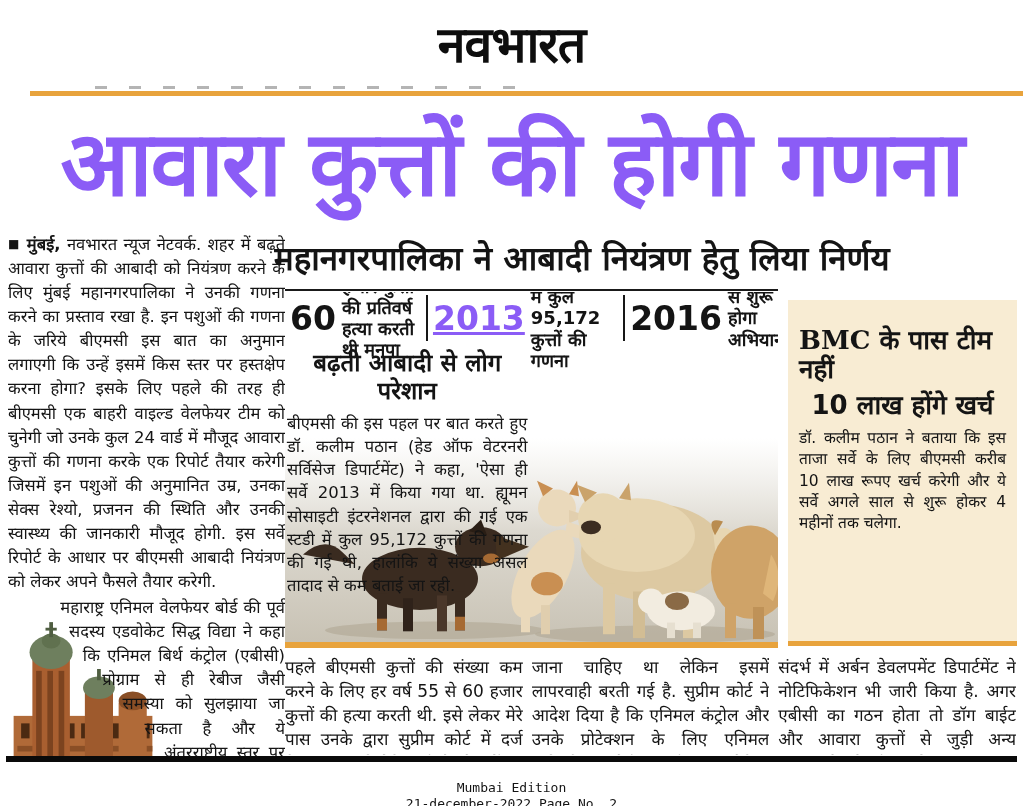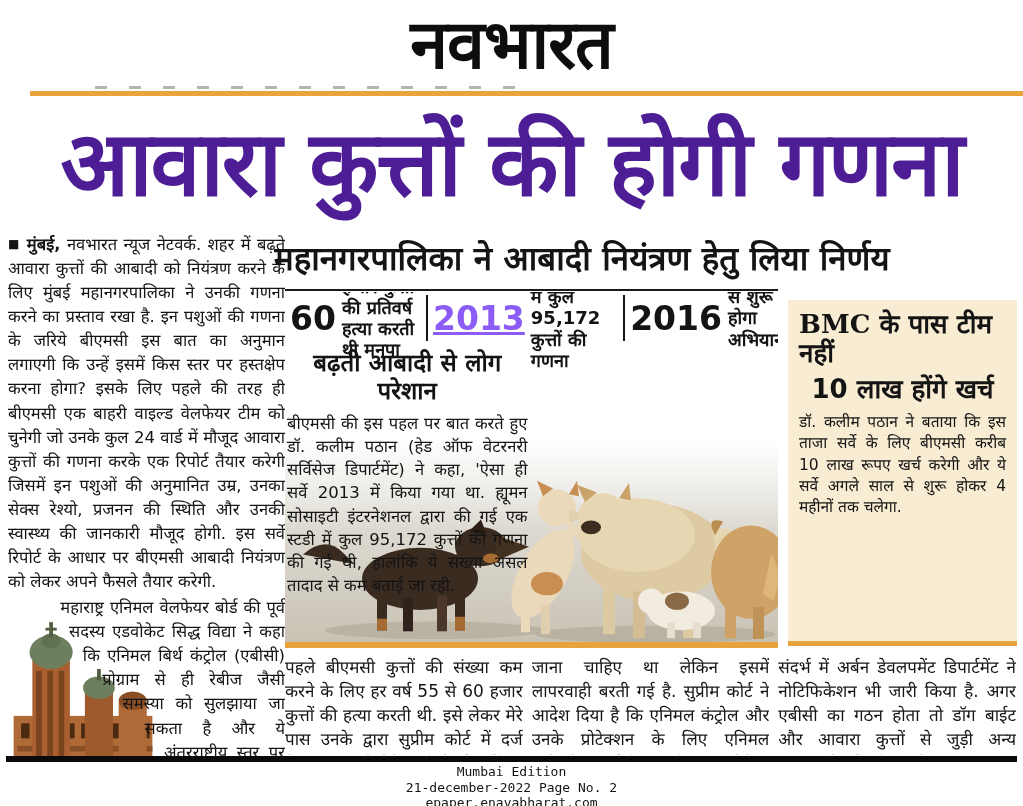--- a/index.html
+++ b/index.html
@@ -4,33 +4,33 @@
 <style>
   html,body { margin:0; padding:0; }
   body {
     width:1023px; height:806px; position:relative; overflow:hidden;
     background:#ffffff; color:#141414;
     font-family:"DejaVu Sans","Liberation Sans",sans-serif;
   }
   
   .masthead {
     position:absolute; top:0; left:0; width:100%; height:90px;
-    text-align:center; font-size:68px; font-weight:800; letter-spacing:-1px;
+    text-align:center; font-size:50px; font-weight:800; letter-spacing:-1px;
     line-height:90px; color:#0d0d0d; white-space:nowrap; overflow:hidden;
   }
   .micro-marks {
     position:absolute; top:86px; left:95px; width:440px; height:3px; opacity:.55;
     background:repeating-linear-gradient(90deg,#777 0 12px,transparent 12px 34px);
   }
   .gold-rule-top { position:absolute; top:91px; left:30px; right:0; height:5px; background:#E8A33C; }
   
   .headline {
     position:absolute; top:102px; left:4px; width:1015px; height:124px;
     font-size:90px; font-weight:800; letter-spacing:-2px; line-height:124px;
-    text-align:center; white-space:nowrap; overflow:hidden; color:#4c1d95;
+    text-align:center; white-space:nowrap; overflow:hidden; color:#8b5cf6;
   }
   
   .left-col {
     position:absolute; top:233px; left:8px; width:277px; height:527px;
     font-size:16.5px; line-height:1.46; text-align:justify; overflow:hidden;
   }
   .left-col p { margin:0; }
   .left-col .p2 { margin-top:2px; }
   .lead-bullet { font-size:12px; vertical-align:2px; }
   .lead-dateline { font-weight:800; }
@@ -58,38 +58,38 @@
   .mid-cols { position:relative; z-index:2; display:flex; gap:8px; padding:4px 2px 0 2px; }
   .mid-col { flex:1; }
   .mid-col h3 { margin:2px 0 7px; font-size:24px; font-weight:800; text-align:center; line-height:1.15; }
   .mid-col p { margin:0; font-size:16.5px; line-height:1.4; text-align:justify; }
   .dogs { position:absolute; left:0; right:0; bottom:0; top:146px; z-index:1; }
   .dogs svg { width:100%; height:100%; display:block; }
   
   .sidebar {
     position:absolute; left:788px; top:300px; width:229px; height:346px;
     background:#F8ECD3; border-bottom:5px solid #E8A33C;
-    padding:6px 11px; box-sizing:border-box; overflow:hidden;
+    padding:22px 11px; box-sizing:border-box; overflow:hidden;
   }
   .sidebar h3 { margin:4px 0 8px; font-size:26px; font-weight:800; line-height:1.1; font-family:"DejaVu Serif","Liberation Serif",serif; }
   .sidebar h3.center { text-align:center; font-family:"DejaVu Sans","Liberation Sans",sans-serif; }
   .sidebar p { margin:0 0 12px; font-size:15.5px; line-height:1.38; text-align:justify; }
   
   .bottom-cols {
     position:absolute; left:285px; top:655px; width:731px; height:100px;
     display:flex; gap:9px; overflow:hidden;
   }
   .bottom-col { flex:1; font-size:17px; line-height:1.42; text-align:justify; overflow:hidden; }
   .bottom-col p { margin:0; }
   
   .footer {
     position:absolute; left:6px; right:6px; top:756px; height:48px;
     border-top:6px solid #0a0a0a; background:#fff;
     text-align:center; font-family:"DejaVu Sans Mono","Liberation Mono",monospace;
-    font-size:13px; line-height:1.2; padding-top:2px; box-sizing:border-box;
+    font-size:13px; line-height:1.2; padding-top:18px; box-sizing:border-box;
   }
   .footer div { white-space:nowrap; }
 </style>
 </head>
 <body>
 
 <div class="masthead">नवभारत</div>
 <div class="micro-marks"></div>
 <div class="gold-rule-top"></div>
 

